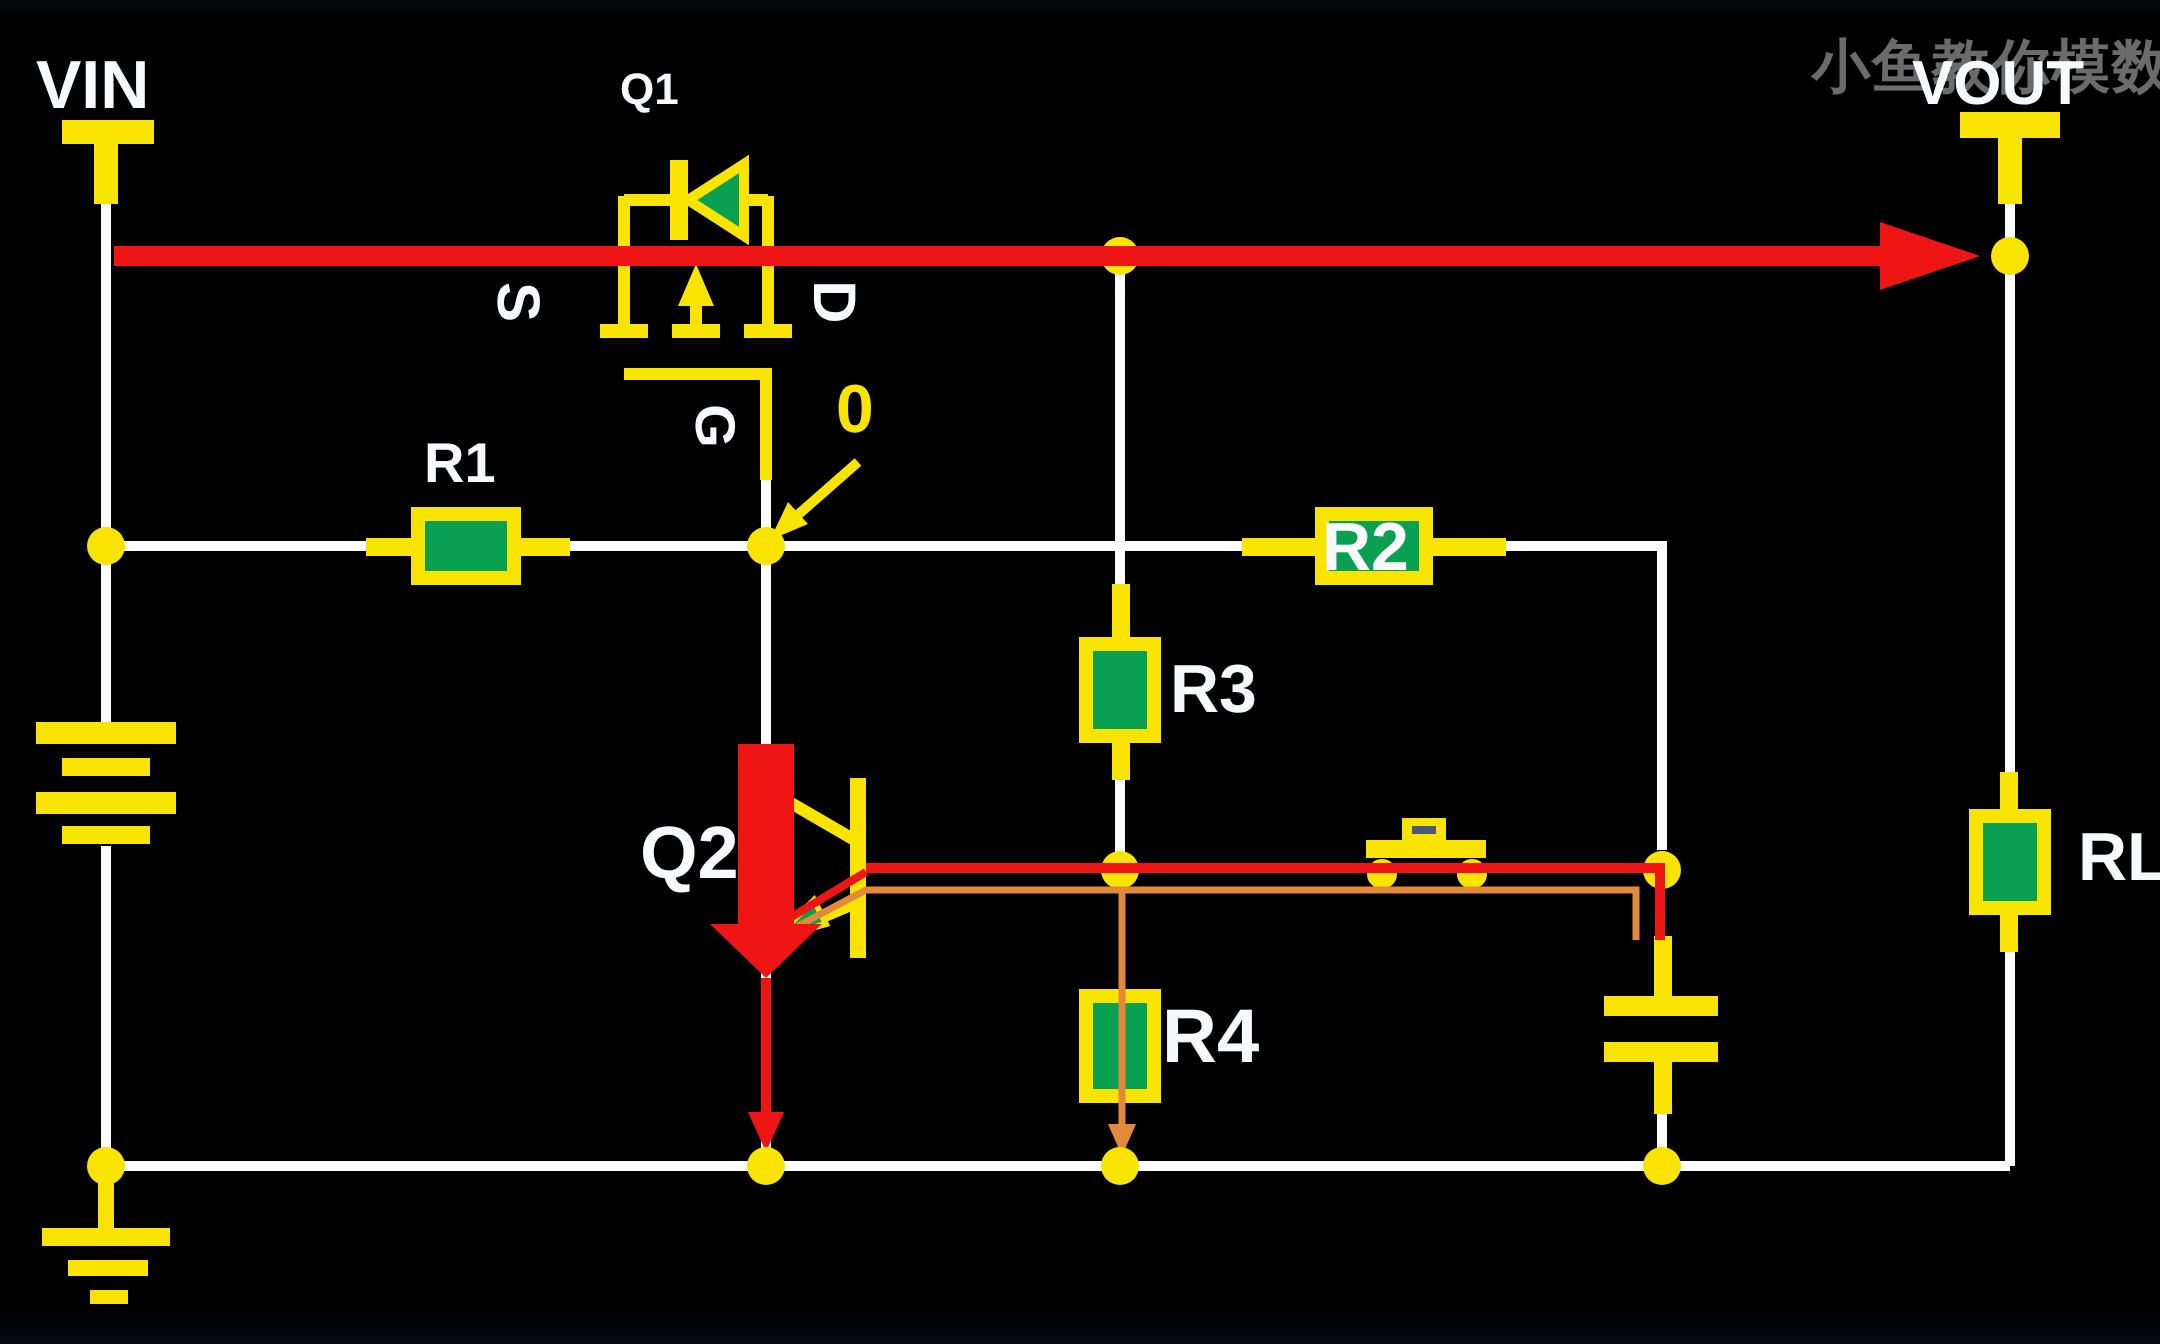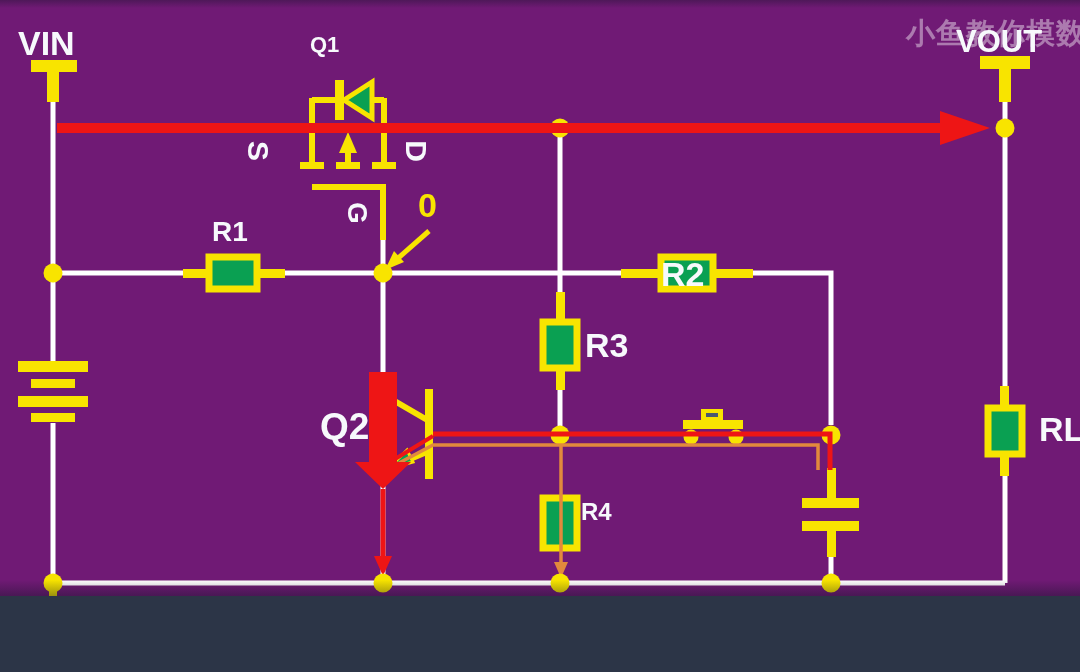--- a/index.html
+++ b/index.html
@@ -1,19 +1,19 @@
 <!DOCTYPE html>
 <html><head>
 <meta charset="utf-8">
 <title>Schematic</title>
 <style>
   html,body{margin:0;padding:0;background:#2c3547;}
   .stage{
-    position:relative;width:1080px;height:596px;overflow:hidden;
-    background:#701a75;
+    position:relative;width:1080px;height:672px;overflow:hidden;
+    background:#000000;
     font-family:"Liberation Sans","DejaVu Sans",sans-serif;
   }
   .stage svg{position:absolute;left:0;top:0;}
   .lbl{
     position:absolute;color:#f7f9fc;font-weight:bold;line-height:1;
     white-space:nowrap;user-select:none;
   }
   .rot{transform:rotate(90deg);transform-origin:center center;}
   .yellow{color:#f8e400;}
   .wm-top{
@@ -192,20 +192,20 @@
   <div class="lbl" style="left:956px;top:26px;font-size:31px;">VOUT</div>
 
   <div class="lbl rot" style="left:248px;top:136px;font-size:30px;">S</div>
   <div class="lbl rot" style="left:405px;top:136px;font-size:30px;">D</div>
   <div class="lbl rot" style="left:346px;top:199px;font-size:28px;">G</div>
   <div class="lbl yellow" style="left:418px;top:188px;font-size:34px;">0</div>
 
   <div class="lbl" style="left:212px;top:218px;font-size:28px;text-align:right;">R1</div>
   <div class="lbl" style="left:661px;top:220px;font-size:34px;margin-top:37px;">R2</div>
   <div class="lbl" style="left:585px;top:328px;font-size:34px;">R3</div>
-  <div class="lbl" style="left:581px;top:500px;font-size:24px;">R4</div>
+  <div class="lbl" style="left:581px;top:500px;font-size:38px;">R4</div>
   <div class="lbl" style="left:1039px;top:412px;font-size:34px;">RL</div>
   <div class="lbl" style="left:320px;top:408px;font-size:37px;">Q2</div>
 
 
   <div class="edge-top"></div>
   <div class="edge-bottom"></div>
 </div>
 
 </body></html>

